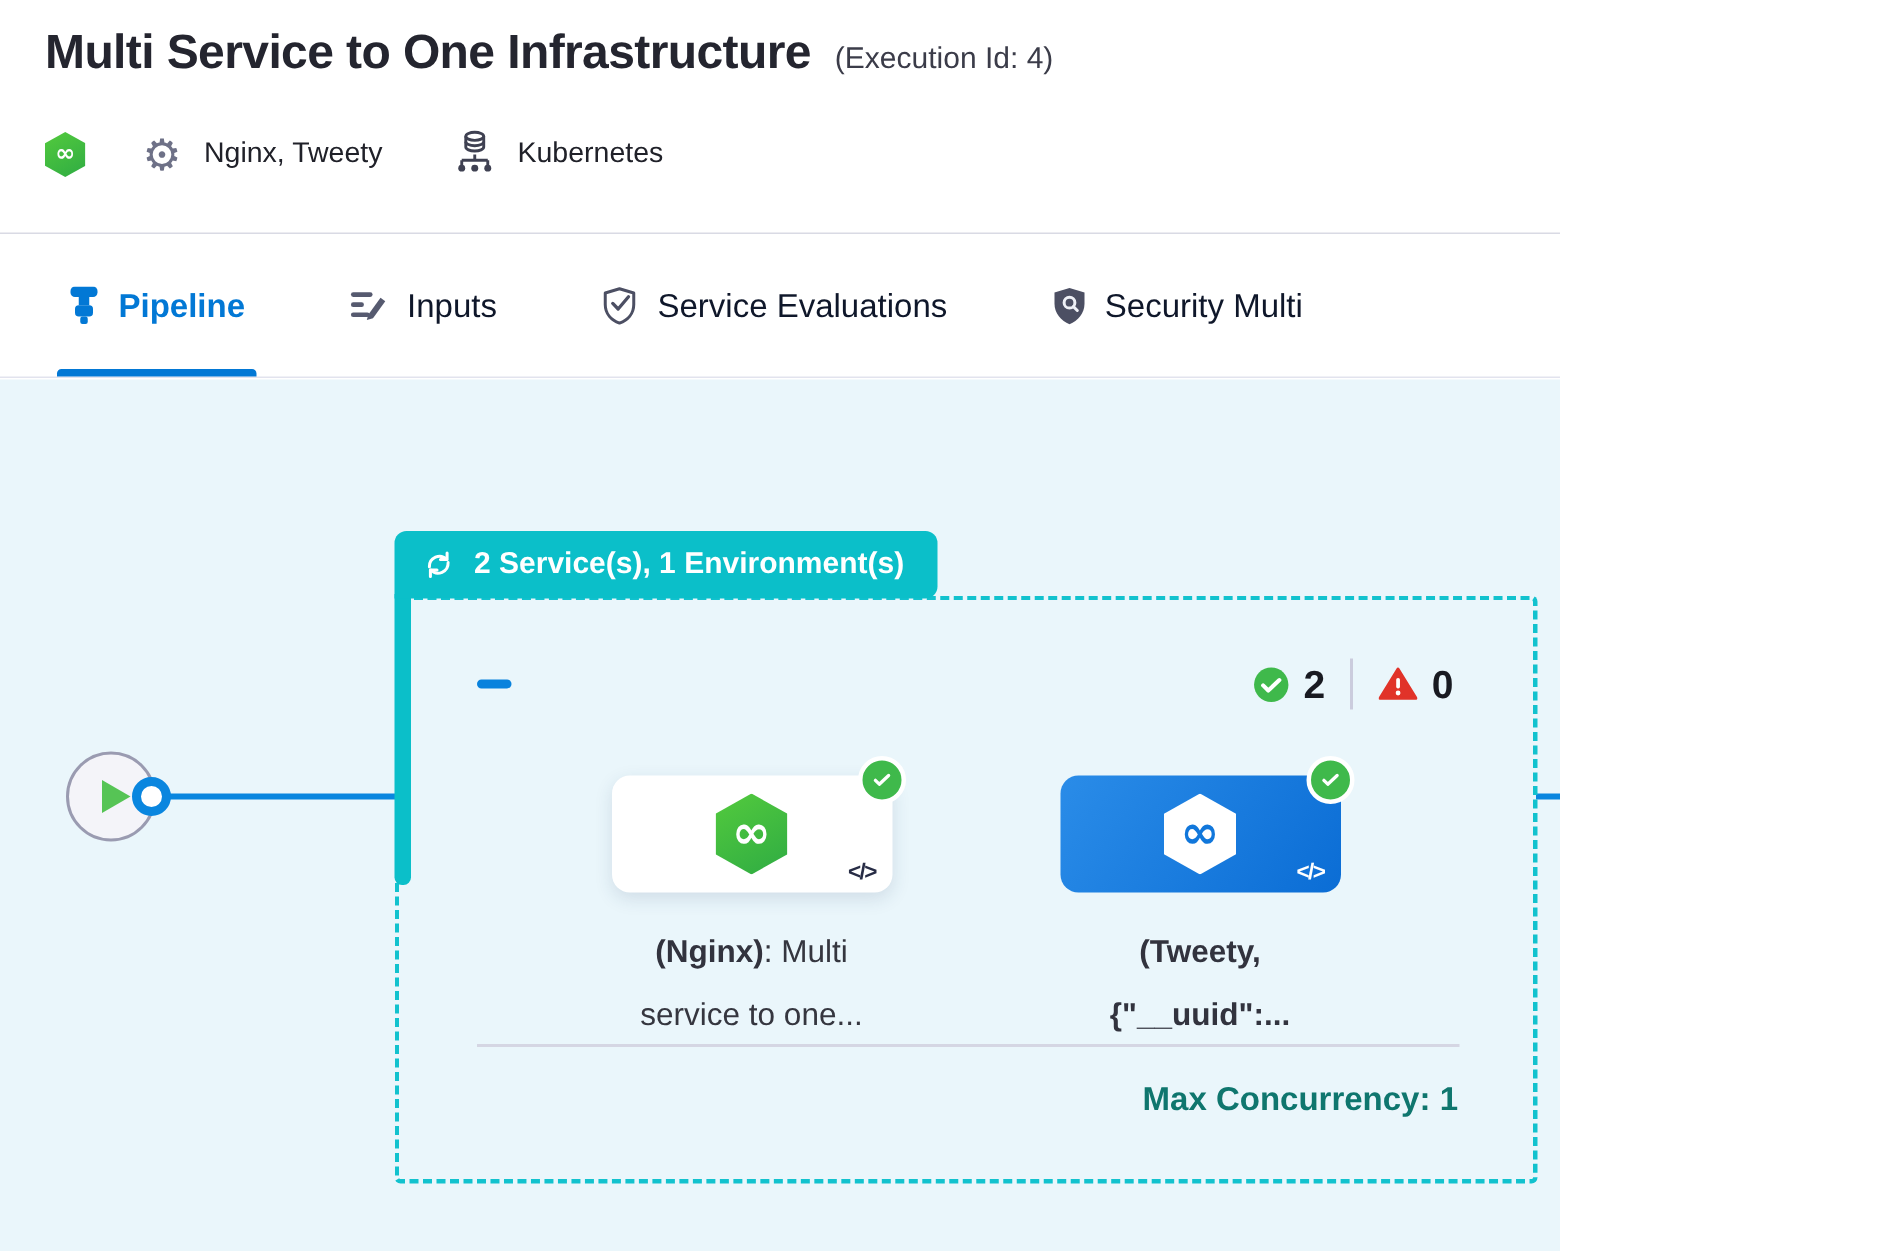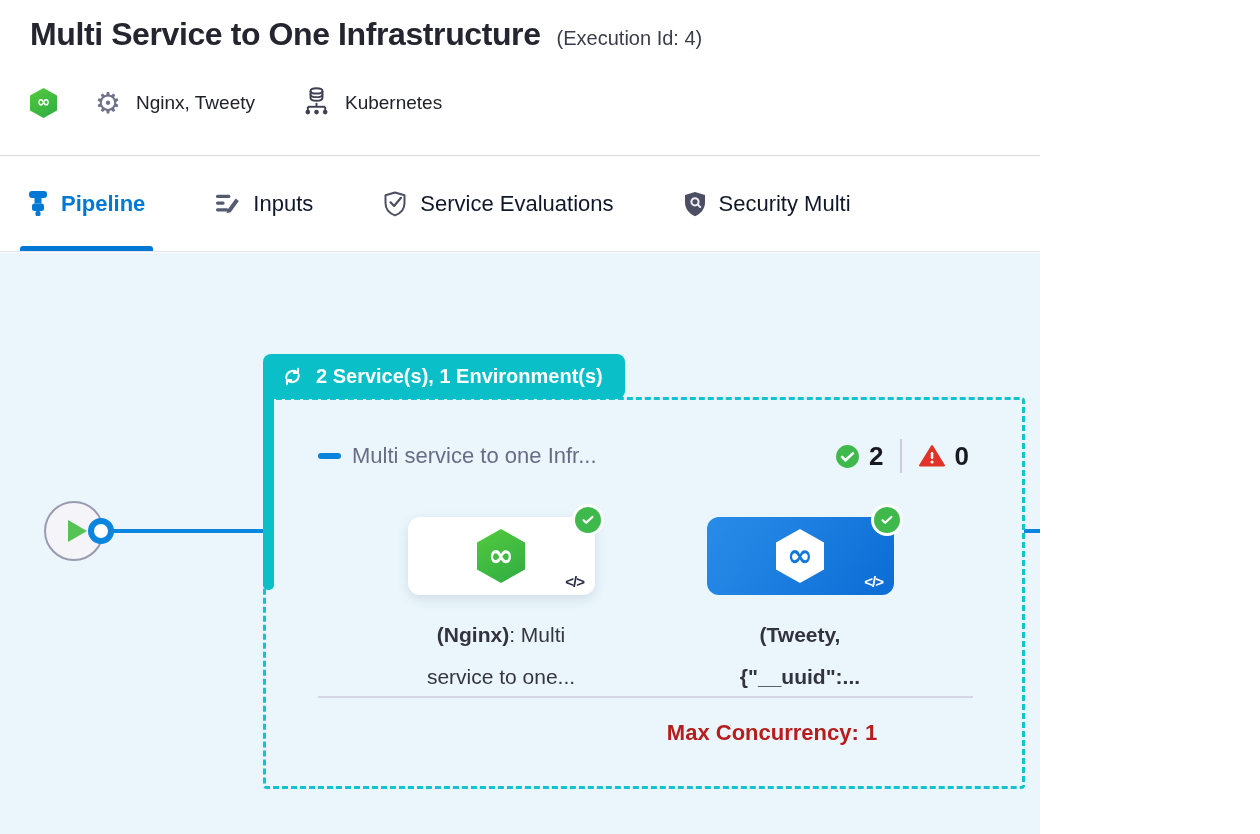--- a/index.html
+++ b/index.html
@@ -17,21 +17,21 @@
          display:flex; align-items:center; justify-content:center; }
   .hex-sm { width:27px; height:30px; background:linear-gradient(150deg,#53ca3d,#2fac43); }
   .hex-sm .inf { color:#fff; font-size:16px; }
   .inf { font-family:"DejaVu Sans", sans-serif; font-weight:700; line-height:1; margin-top:-2px; }
   .gear { margin-left:38px; font-family:"DejaVu Sans", sans-serif; font-size:29px; color:#6e7187; line-height:1; }
   .meta-label { margin-left:15px; font-size:19px; color:#202129; }
   .k8s-icon { margin-left:48px; }
   
   .tabbar { position:absolute; left:0; top:155px; width:1260px; height:97px; box-sizing:border-box;
             background:#fff; border-top:1px solid #d9dae4; border-bottom:1px solid #e2e3ee;
-            display:flex; align-items:stretch; padding-left:20px; gap:54px; }
+            display:flex; align-items:stretch; padding-left:38px; gap:54px; }
   .tab { position:relative; display:flex; align-items:center; gap:13px; padding:0 8px;
          font-size:22px; font-weight:500; color:#0f172a; cursor:pointer; }
   .tab.active { color:#0278d5; font-weight:700; }
   .tab.active::after { content:""; position:absolute; left:0; right:0; bottom:0; height:5px;
                        background:#0278d5; border-radius:3px 3px 0 0; }
   .tab svg { flex:0 0 auto; }
   
   .canvas { position:absolute; left:0; top:253px; width:1260px; height:581px; background:#eaf6fb; }
   .edge { position:absolute; height:4px; background:#0a86df; }
   .node-circle { position:absolute; width:60px; height:60px; border-radius:50%;
@@ -66,22 +66,22 @@
   .code-glyph { position:absolute; right:11px; bottom:5px; font-size:15px; font-weight:700;
                 letter-spacing:-1px; color:#272c45; }
   .code-glyph.light { color:#ffffff; }
   .check-badge { position:absolute; right:-9px; top:-13px; width:26px; height:26px;
                  background:#3fb94b; border:3px solid #ffffff; border-radius:50%;
                  display:flex; align-items:center; justify-content:center; box-sizing:content-box; }
   .node-label { position:absolute; top:614px; width:196px; text-align:center;
                 font-size:21px; line-height:42px; color:#35363f; }
   .node-label b { font-weight:700; color:#32333e; }
   .labels-divider { position:absolute; left:318px; top:696px; width:655px; height:2px; background:#d5d6e3; }
-  .max-conc { position:absolute; left:572px; top:720px; width:400px; text-align:center;
-              font-size:22px; font-weight:700; color:#b91c1c; }
+  .max-conc { position:absolute; left:572px; top:720px; width:400px; text-align:right;
+              font-size:22px; font-weight:700; color:#0f766e; }
 </style>
 </head>
 <body>
 
 <div class="screen">
 
   <div class="header">
     <div class="title-row">
       <span class="page-title">Multi Service to One Infrastructure</span>
       <span class="exec-id">(Execution Id: 4)</span>
@@ -167,21 +167,20 @@
     <svg width="23" height="23" viewBox="0 0 24 24">
       <path d="M5.5 13.5 a7 7 0 0 1 12-5.2" fill="none" stroke="#fff" stroke-width="2.1" stroke-linecap="round"></path>
       <path d="M17.8 3.8 v4.6 h-4.6" fill="none" stroke="#fff" stroke-width="2.1" stroke-linecap="round" stroke-linejoin="round"></path>
       <path d="M18.5 10.5 a7 7 0 0 1-12 5.2" fill="none" stroke="#fff" stroke-width="2.1" stroke-linecap="round"></path>
       <path d="M6.2 20.2 v-4.6 h4.6" fill="none" stroke="#fff" stroke-width="2.1" stroke-linecap="round" stroke-linejoin="round"></path>
     </svg>
     <span>2 Service(s), 1 Environment(s)</span>
   </div>
 
   <div class="collapse-minus"></div>
-  <div class="stage-name">Multi service to one Infr...</div>
   <div class="stage-stats">
     <svg width="25" height="25" viewBox="0 0 24 24">
       <circle cx="12" cy="12" r="11" fill="#3fb94b"></circle>
       <path d="M6.8 12.4 l3.3 3.3 L17.2 9" fill="none" stroke="#fff" stroke-width="2.6" stroke-linecap="round" stroke-linejoin="round"></path>
     </svg>
     <span class="stat-num">2</span>
     <span class="stat-divider"></span>
     <svg width="26" height="24" viewBox="0 0 26 24">
       <path d="M13 2 L25 21.5 H1 Z" fill="#e13329" stroke="#e13329" stroke-width="2" stroke-linejoin="round"></path>
       <rect x="11.8" y="8" width="2.5" height="7" rx="1.2" fill="#fff"></rect>

